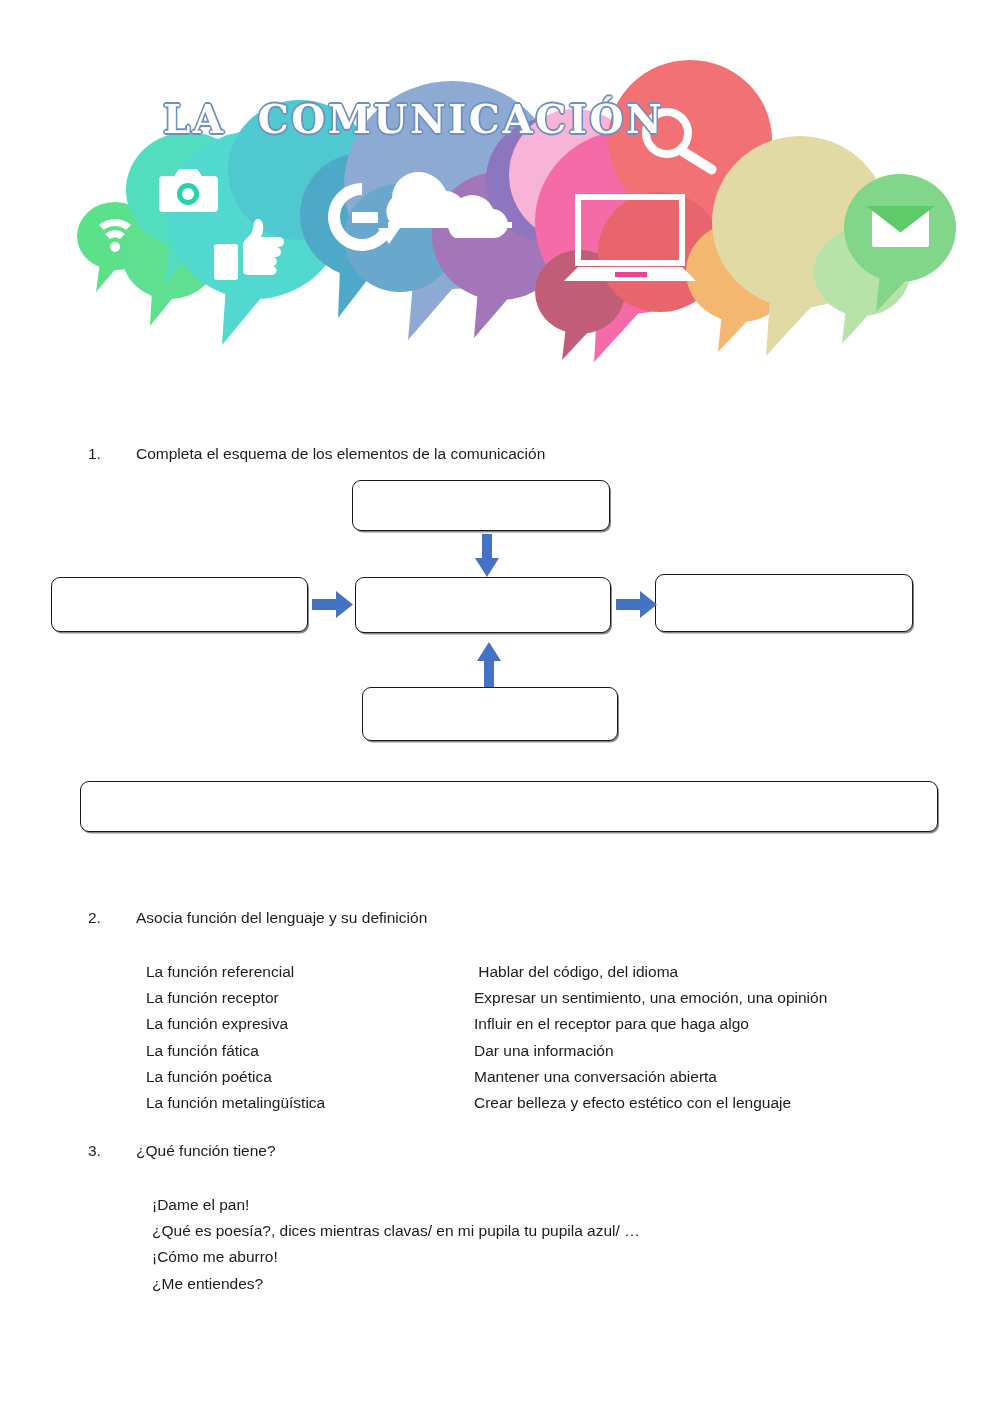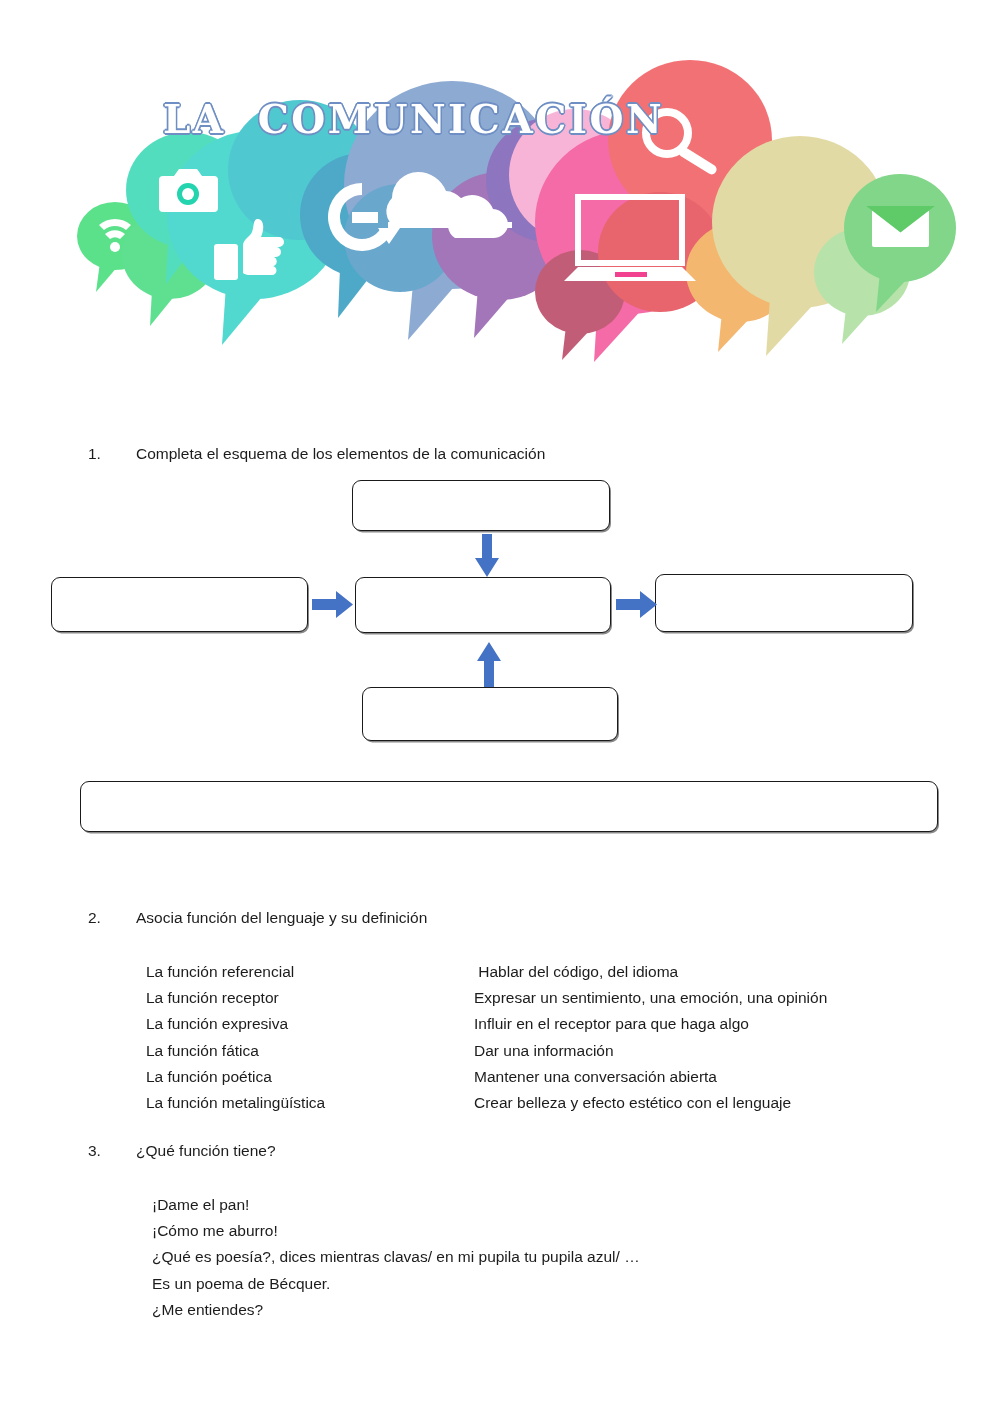--- a/index.html
+++ b/index.html
@@ -318,19 +318,18 @@
     <div>Crear belleza y efecto estético con el lenguaje</div>
   </div>
 
   <div class="q-row" style="left:88px; top:1141px;">
     <span class="q-num">3.</span>
     <span class="q-text">¿Qué función tiene?</span>
   </div>
 
   <div class="ex3-list" style="left:122px; top:1192px;margin-left:30px;">
     <div>¡Dame el pan!</div>
+    <div>¿Qué es poesía?, dices mientras clavas/ en mi pupila tu pupila azul/ …</div>
     <div>¡Cómo me aburro!</div>
-    <div>¿Qué es poesía?, dices mientras clavas/ en mi pupila tu pupila azul/ …</div>
-    <div>Es un poema de Bécquer.</div>
     <div>¿Me entiendes?</div>
   </div>
 
 </div>
 
 </body></html>

